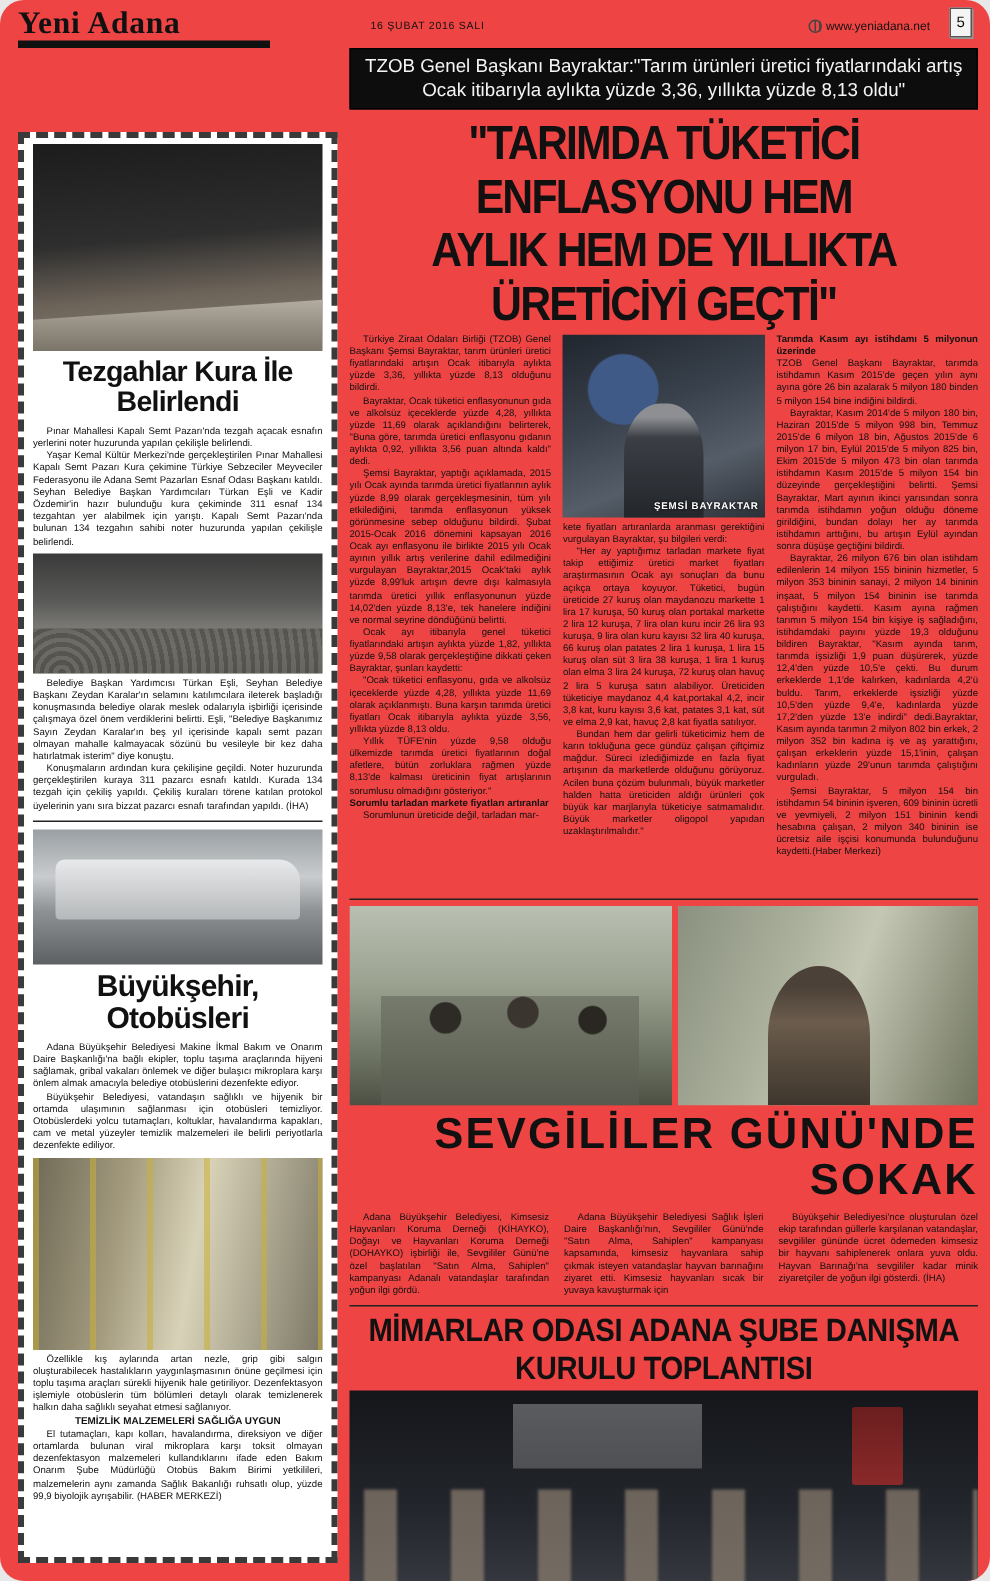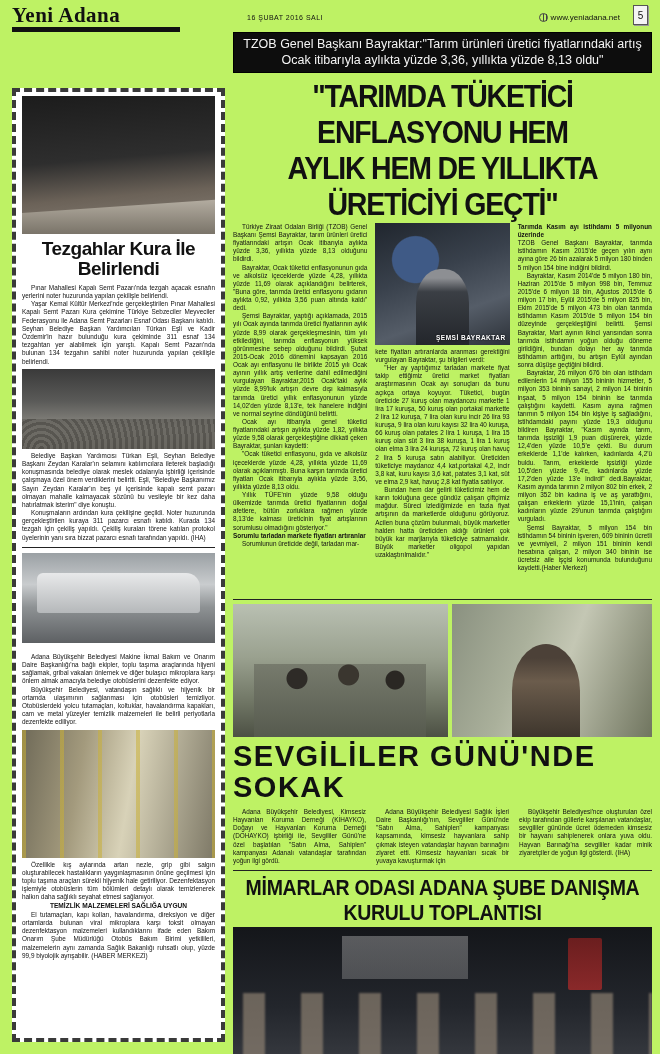--- a/index.html
+++ b/index.html
@@ -1,18 +1,18 @@
 <!DOCTYPE html>
 <html lang="tr"><head>
 <meta charset="utf-8">
 <style>
   * { margin:0; padding:0; box-sizing:border-box; }
   html,body { background:#e8e8e8; }
   body { font-family:"Liberation Sans", sans-serif; color:#111; }
-  .page { position:relative; width:660px; height:1054px; margin:0 auto; background:#bef264; overflow:hidden; }
+  .page { position:relative; width:660px; height:1054px; margin:0 auto; background:#ef4444; overflow:hidden;border-radius:16px; }
 
   
   .header { position:absolute; top:5px; left:12px; right:10px; height:28px; }
   .logo-wrap { position:absolute; left:0; top:0; width:168px; }
   .logo { font-family:"Liberation Serif", serif; font-weight:bold; font-size:21px; letter-spacing:0.5px; line-height:1; }
   .logo-bar { height:5px; background:#111; margin-top:1px; }
   .issue-date { position:absolute; left:235px; top:9px; font-size:7px; letter-spacing:0.5px; }
   .site-wrap { position:absolute; right:30px; top:8px; font-size:8px; display:flex; align-items:center; gap:3px;text-align:center; }
   .site-icon { width:9px; height:9px; border:1px solid #444; border-radius:50%; display:inline-block; position:relative; }
   .site-icon:before { content:""; position:absolute; left:3px; top:0; bottom:0; width:2px; border-left:1px solid #444; border-right:1px solid #444; }
@@ -52,21 +52,21 @@
   .col3-head { font-weight:bold; }
 
   .rule-full { border-top:1.5px solid #222; margin:4px 0; }
 
   .strip { display:flex; gap:4px; height:133px; overflow:hidden; }
   .ph-dog1 { flex:1.07; background:linear-gradient(#b9c0b2 0%,#9aa18f 40%,#6e7463 75%,#4c5044); position:relative; }
   .ph-dog1:after { content:""; position:absolute; left:10%; bottom:0; width:80%; height:55%; background:radial-gradient(circle at 25% 20%, #2e2b27 0 10px, transparent 11px), radial-gradient(circle at 55% 15%, #3a362f 0 10px, transparent 11px), radial-gradient(circle at 82% 22%, #2a2723 0 9px, transparent 10px), linear-gradient(#777b6d,#565a4e); }
   .ph-dog2 { flex:1; background:linear-gradient(110deg,#8a9180 0%,#aab09b 35%,#c4c7b4 55%,#70755f 100%); position:relative; }
   .ph-dog2:after { content:""; position:absolute; left:30%; bottom:0; width:34%; height:70%; background:linear-gradient(#4c4138 15%, #6b5c4c 40%, #3e362d 100%); border-radius:50% 50% 0 0; }
 
-  .sev-headline { text-align:left; font-weight:bold; font-size:29px; letter-spacing:1.5px; line-height:1.08; margin-top:4px; }
+  .sev-headline { text-align:right; font-weight:bold; font-size:29px; letter-spacing:1.5px; line-height:1.08; margin-top:4px; }
   .three-cols { display:flex; gap:10px; margin-top:4px; }
   .three-cols .tc { flex:1 1 0; font-size:6.4px; line-height:1.3; text-align:justify; }
   .three-cols .tc p { text-indent:9px; }
 
   .mim-headline { text-align:center; font-weight:bold; font-size:19.5px; letter-spacing:-0.3px; margin-top:4px; transform:scaleY(1.1); transform-origin:top; }
   .ph-mimarlar { height:146px; margin-top:6px; background:linear-gradient(#14161a 0%,#23262c 55%,#3b3e44 100%); position:relative; overflow:hidden; }
   .ph-mimarlar:before { content:""; position:absolute; left:0; right:0; bottom:18px; height:58px; background:repeating-radial-gradient(circle at 8% 0%, #6e655a 0 11px, #494containing3f 11px 13px, transparent 13px 48px); opacity:0; }
   .ph-mimarlar .heads { position:absolute; left:0; right:0; bottom:14px; height:66px; background:repeating-linear-gradient(90deg, transparent 0 10px, rgba(150,135,118,0.65) 10px 32px, transparent 32px 58px); filter:blur(1px); }
   .ph-mimarlar .flag { position:absolute; right:12%; top:8%; width:34px; height:52px; background:linear-gradient(#7a1f1f,#9c2a2a); opacity:.85; border-radius:2px; }
   .ph-mimarlar .banner { position:absolute; left:26%; top:6%; width:30%; height:30%; background:linear-gradient(#d9d9d9,#a9a9a9); opacity:.35; }
@@ -97,20 +97,21 @@
       <p>Yaşar Kemal Kültür Merkezi'nde gerçekleştirilen Pınar Mahallesi Kapalı Semt Pazarı Kura çekimine Türkiye Sebzeciler Meyveciler Federasyonu ile Adana Semt Pazarları Esnaf Odası Başkanı katıldı. Seyhan Belediye Başkan Yardımcıları Türkan Eşli ve Kadir Özdemir'in hazır bulunduğu kura çekiminde 311 esnaf 134 tezgahtan yer alabilmek için yarıştı. Kapalı Semt Pazarı'nda bulunan 134 tezgahın sahibi noter huzurunda yapılan çekilişle belirlendi.</p>
     </div>
     <div class="photo ph-salon"></div>
     <div class="body-txt">
       <p>Belediye Başkan Yardımcısı Türkan Eşli, Seyhan Belediye Başkanı Zeydan Karalar'ın selamını katılımcılara ileterek başladığı konuşmasında belediye olarak meslek odalarıyla işbirliği içerisinde çalışmaya özel önem verdiklerini belirtti. Eşli, "Belediye Başkanımız Sayın Zeydan Karalar'ın beş yıl içerisinde kapalı semt pazarı olmayan mahalle kalmayacak sözünü bu vesileyle bir kez daha hatırlatmak isterim" diye konuştu.</p>
       <p>Konuşmaların ardından kura çekilişine geçildi. Noter huzurunda gerçekleştirilen kuraya 311 pazarcı esnafı katıldı. Kurada 134 tezgah için çekiliş yapıldı. Çekiliş kuraları törene katılan protokol üyelerinin yanı sıra bizzat pazarcı esnafı tarafından yapıldı. (İHA)</p>
     </div>
     <div class="thin-rule"></div>
     <div class="photo ph-bus-ext"></div>
     <div class="left-title two">
+      <div>Büyükşehir, Otobüsleri</div>
     </div>
     <div class="body-txt">
       <p>Adana Büyükşehir Belediyesi Makine İkmal Bakım ve Onarım Daire Başkanlığı'na bağlı ekipler, toplu taşıma araçlarında hijyeni sağlamak, gribal vakaları önlemek ve diğer bulaşıcı mikroplara karşı önlem almak amacıyla belediye otobüslerini dezenfekte ediyor.</p>
       <p>Büyükşehir Belediyesi, vatandaşın sağlıklı ve hijyenik bir ortamda ulaşımının sağlanması için otobüsleri temizliyor. Otobüslerdeki yolcu tutamaçları, koltuklar, havalandırma kapakları, cam ve metal yüzeyler temizlik malzemeleri ile belirli periyotlarla dezenfekte ediliyor.</p>
     </div>
     <div class="photo ph-bus-int"></div>
     <div class="body-txt">
       <p>Özellikle kış aylarında artan nezle, grip gibi salgın oluşturabilecek hastalıkların yaygınlaşmasının önüne geçilmesi için toplu taşıma araçları sürekli hijyenik hale getiriliyor. Dezenfektasyon işlemiyle otobüslerin tüm bölümleri detaylı olarak temizlenerek halkın daha sağlıklı seyahat etmesi sağlanıyor.</p>
       <p class="noindent subhead-center">TEMİZLİK MALZEMELERİ SAĞLIĞA UYGUN</p>
       <p>El tutamaçları, kapı kolları, havalandırma, direksiyon ve diğer ortamlarda bulunan viral mikroplara karşı toksit olmayan dezenfektasyon malzemeleri kullandıklarını ifade eden Bakım Onarım Şube Müdürlüğü Otobüs Bakım Birimi yetkilileri, malzemelerin aynı zamanda Sağlık Bakanlığı ruhsatlı olup, yüzde 99,9 biyolojik ayrışabilir. (HABER MERKEZİ)</p>

